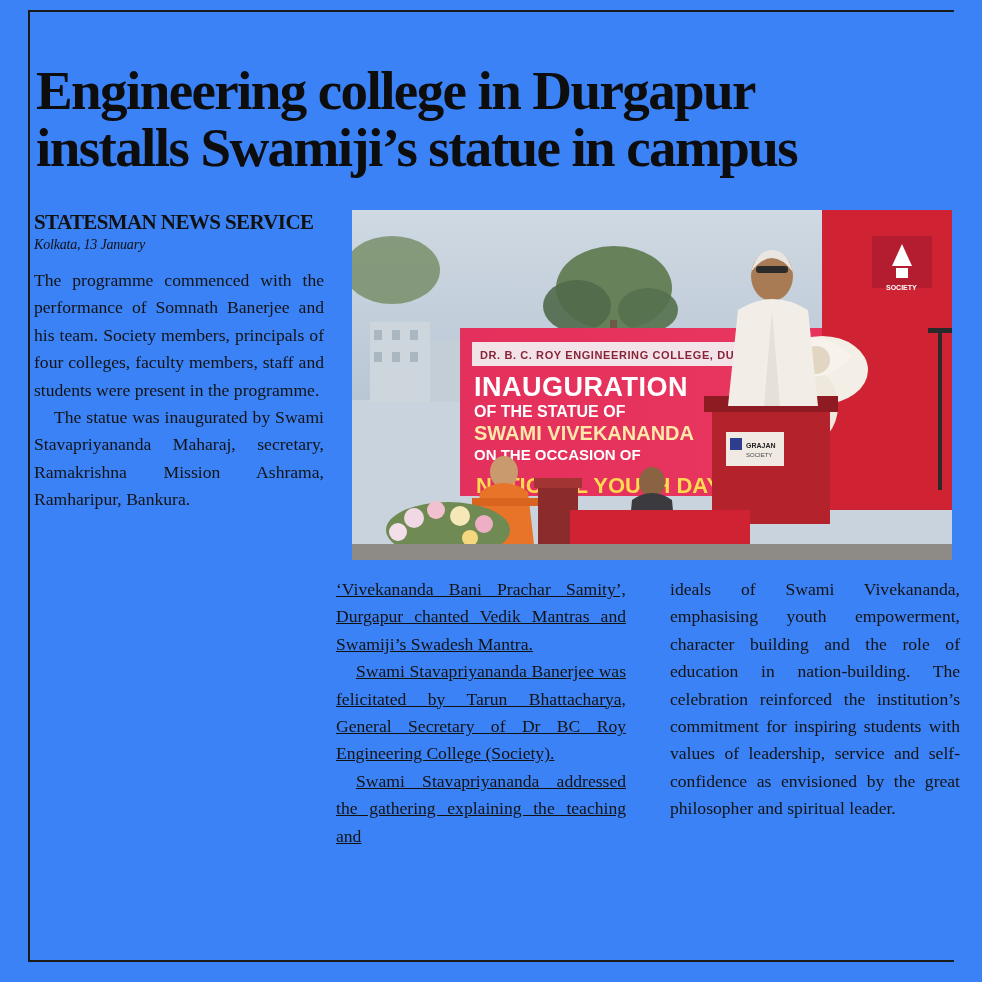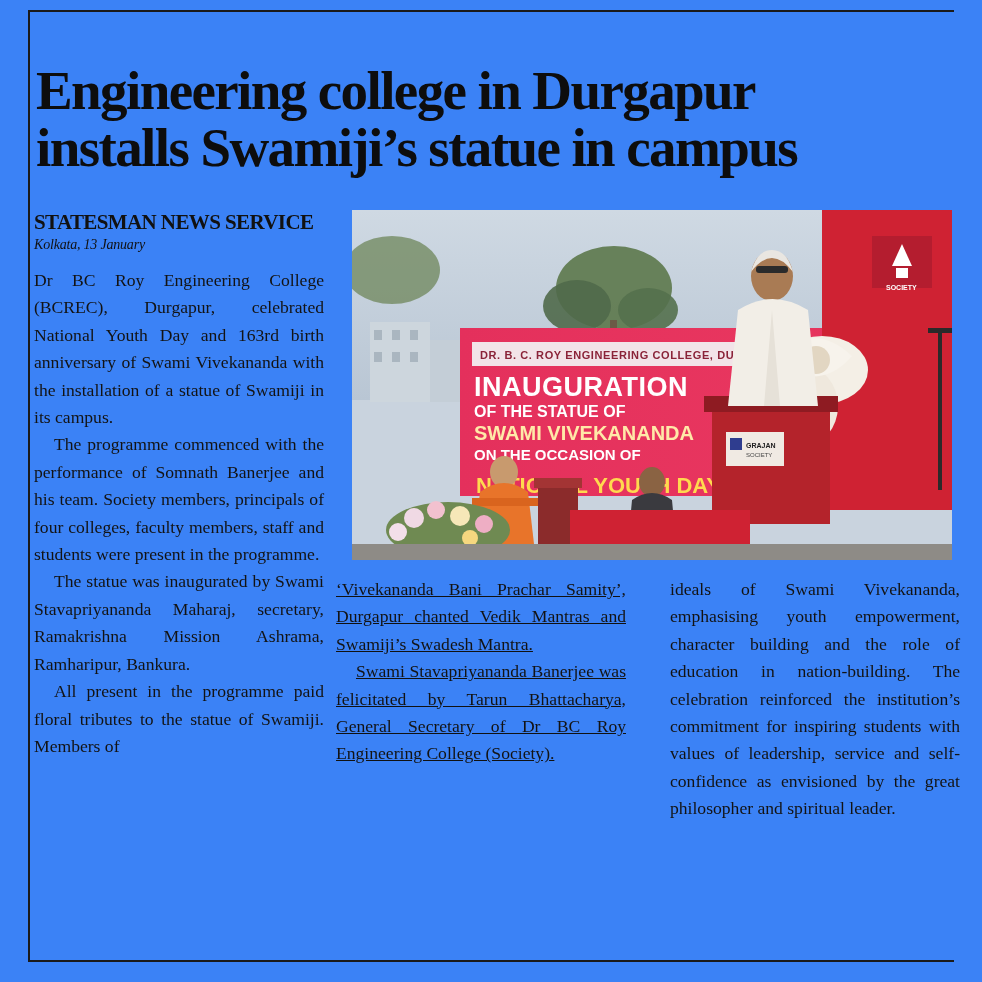--- a/index.html
+++ b/index.html
@@ -235,29 +235,28 @@
         <rect x="218" y="300" width="180" height="50" fill="#cf2233"></rect>
         <rect x="0" y="334" width="600" height="16" fill="#8e8b86"></rect>
       </svg>
     </div>
 
     <div class="cols">
 
       <div class="col col1">
         <div class="byline">STATESMAN NEWS SERVICE</div>
         <div class="dateline">Kolkata, 13 January</div>
-        <p class="body">Dr BC Roy Engineering College (BCREC), Durgapur, celebrated National Youth Day and 163rd birth anniversary of Swami Vivekananda with the installation of a statue of Swamiji in its campus.</p>
         <p class="body">The programme commenced with the performance of Somnath Banerjee and his team. Society members, principals of four colleges, faculty members, staff and students were present in the programme.</p>
         <p class="body">The statue was inaugurated by Swami Stavapriyananda Maharaj, secretary, Ramakrishna Mission Ashrama, Ramharipur, Bankura.</p>
-        <p class="body">All present in the programme paid floral tributes to the statue of Swamiji. Members of</p>
       </div>
 
       <div class="col2-lower">
         <p class="body">‘Vivekananda Bani Prachar Samity’, Durgapur chanted Vedik Mantras and Swamiji’s Swadesh Mantra.</p>
         <p class="body">Swami Stavapriyananda Banerjee was felicitated by Tarun Bhattacharya, General Secretary of Dr BC Roy Engineering College (Society).</p>
+        <p class="body">Swami Stavapriyananda addressed the gathering explaining the teaching and</p>
       </div>
 
       <div class="col3-lower">
         <p class="body">ideals of Swami Vivekananda, emphasising youth empowerment, character building and the role of education in nation-building. The celebration reinforced the institution’s commitment for inspiring students with values of leadership, service and self-confidence as envisioned by the great philosopher and spiritual leader.</p>
       </div>
 
     </div>
   </div>
 </div>
 

